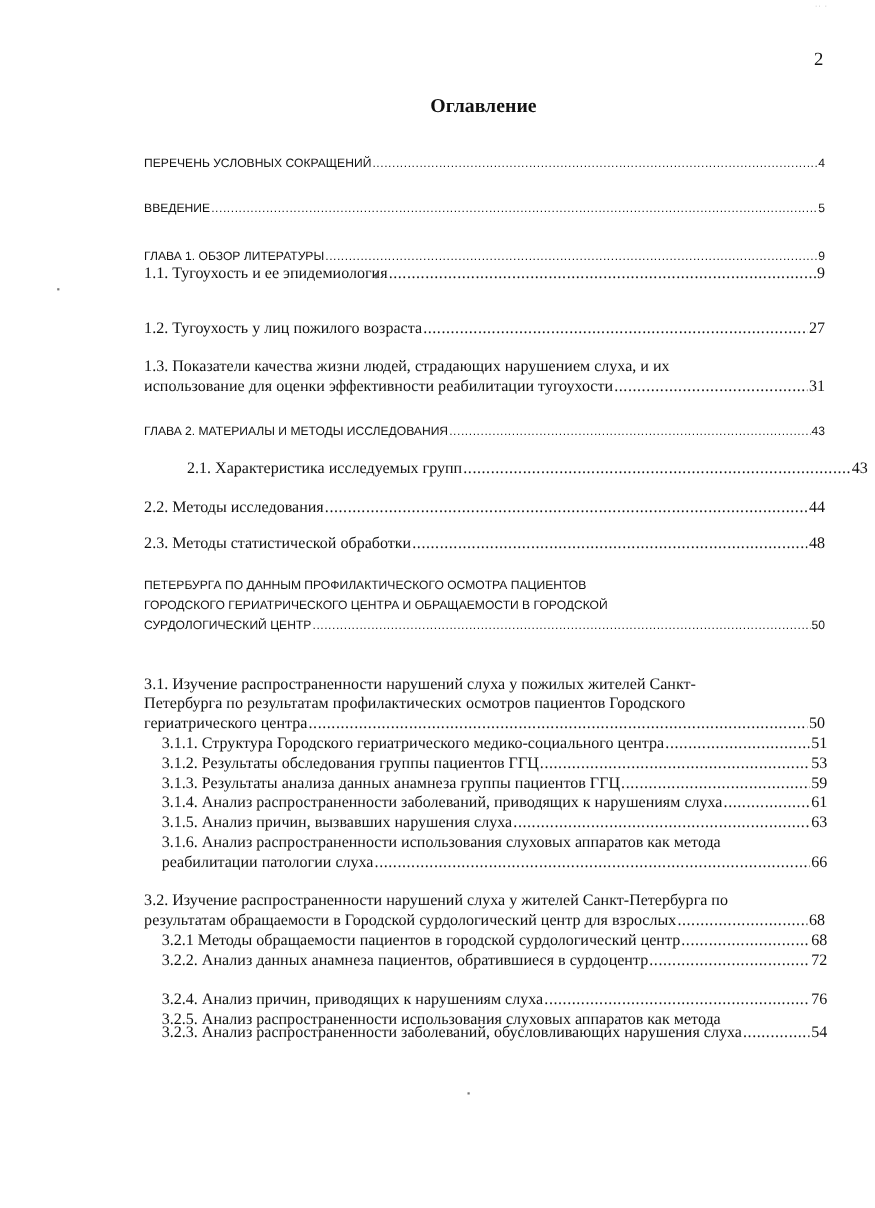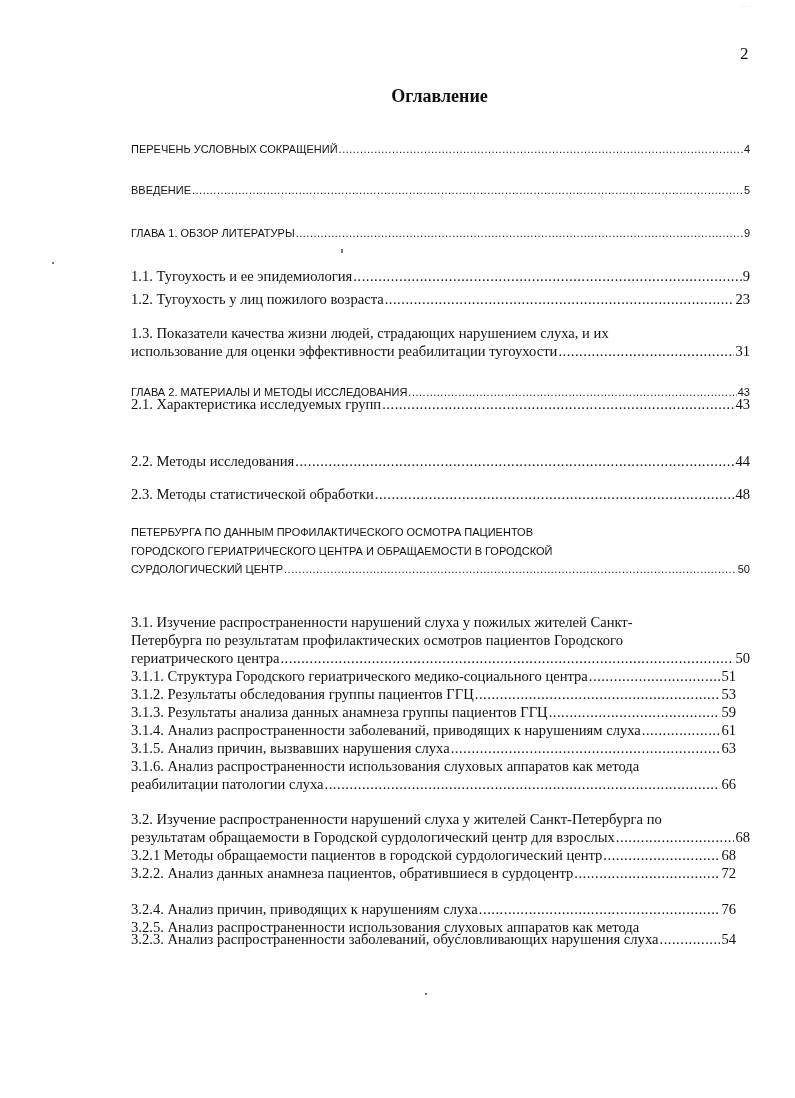--- a/index.html
+++ b/index.html
@@ -61,21 +61,21 @@
     font-family: Liberation Sans, sans-serif;
     font-size: 11px;
     line-height: 18.5px;
   }
   .entry.serif {
     font-family: "Liberation Serif", serif;
     font-size: 14.6px;
     line-height: 18px;
   }
   .entry.indent {
-    left: 0;
+    left: 16px;
     width: 605px;
   }
   .line {
     display: flex;
     align-items: baseline;
     white-space: nowrap;
   }
   .line .txt {
     flex: 0 0 auto;
   }
@@ -122,50 +122,50 @@
         <span class="pg">5</span>
       </div>
     </div>
     <div class="entry sans" style="top: 224px;">
       <div class="line">
         <span class="txt">ГЛАВА 1. ОБЗОР ЛИТЕРАТУРЫ</span>
         <span class="leader"></span>
         <span class="pg">9</span>
       </div>
     </div>
-    <div class="entry serif" style="top: 267px; text-align: right;">
+    <div class="entry serif" style="top: 240px; text-align: right;">
       <div class="line">
         <span class="txt">1.1. Тугоухость и ее эпидемиология</span>
         <span class="leader"></span>
         <span class="pg">9</span>
       </div>
     </div>
     <div class="entry serif" style="top: 290px;">
       <div class="line">
         <span class="txt">1.2. Тугоухость у лиц пожилого возраста</span>
         <span class="leader"></span>
-        <span class="pg">23</span>
+        <span class="pg">27</span>
       </div>
     </div>
     <div class="entry serif" style="top: 324px;">
       <div class="plain-line">1.3. Показатели качества жизни людей, страдающих нарушением слуха, и их</div>
       <div class="line">
         <span class="txt">использование для оценки эффективности реабилитации тугоухости</span>
         <span class="leader"></span>
         <span class="pg">31</span>
       </div>
     </div>
     <div class="entry sans" style="top: 383px;">
       <div class="line">
         <span class="txt">ГЛАВА 2. МАТЕРИАЛЫ И МЕТОДЫ ИССЛЕДОВАНИЯ</span>
         <span class="leader"></span>
         <span class="pg">43</span>
       </div>
     </div>
-    <div class="entry serif" style="top: 395px;">
+    <div class="entry serif" style="top: 417px; margin-left: 39px;">
       <div class="line">
         <span class="txt">2.1. Характеристика исследуемых групп</span>
         <span class="leader"></span>
         <span class="pg">43</span>
       </div>
     </div>
     <div class="entry serif" style="top: 452px;">
       <div class="line">
         <span class="txt">2.2. Методы исследования</span>
         <span class="leader"></span>

